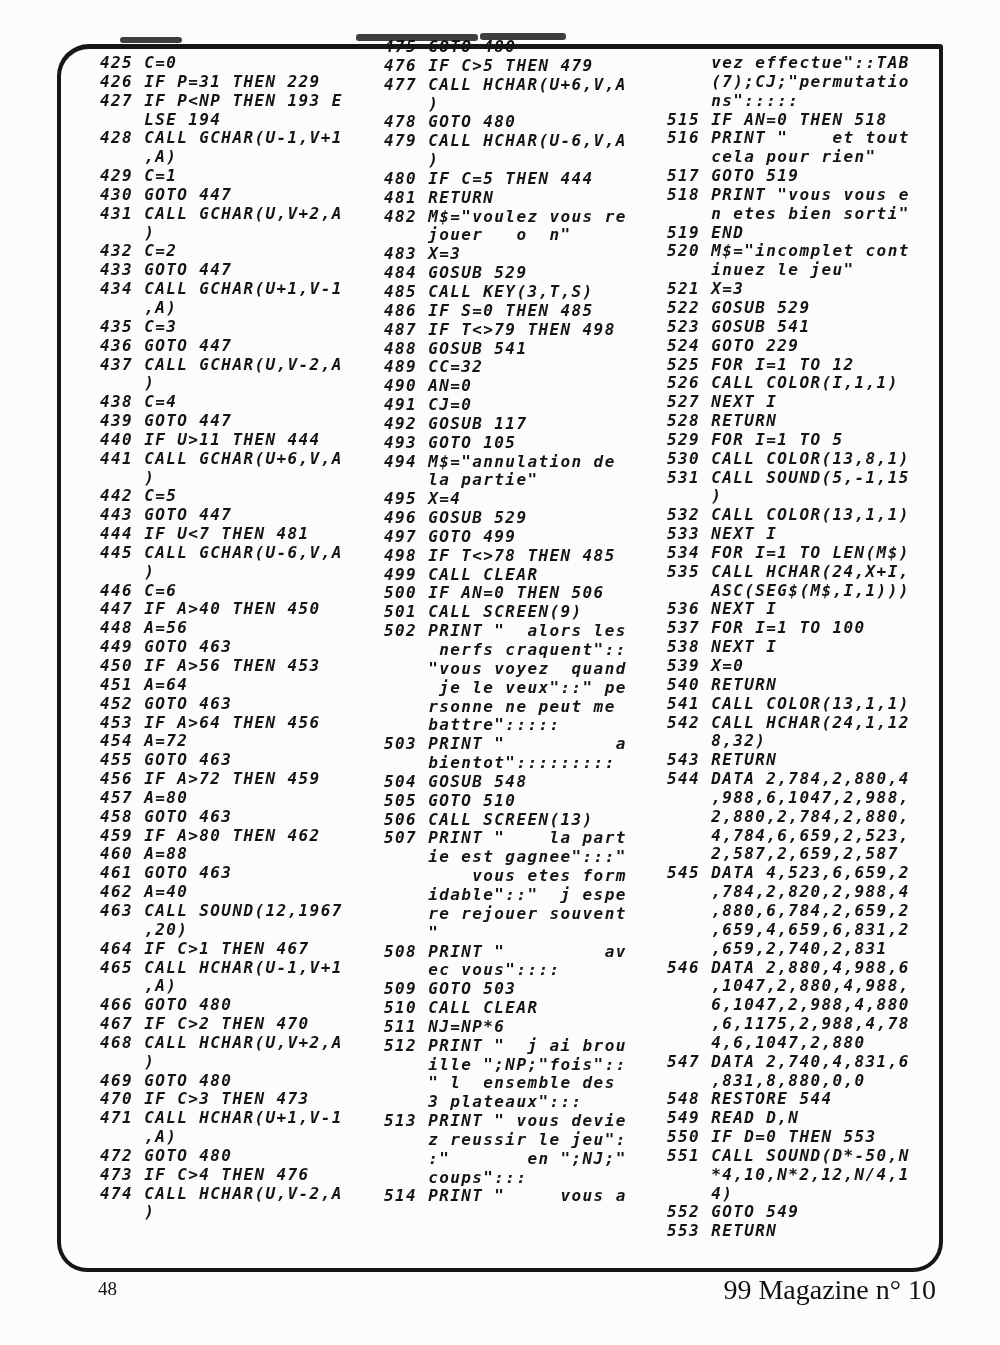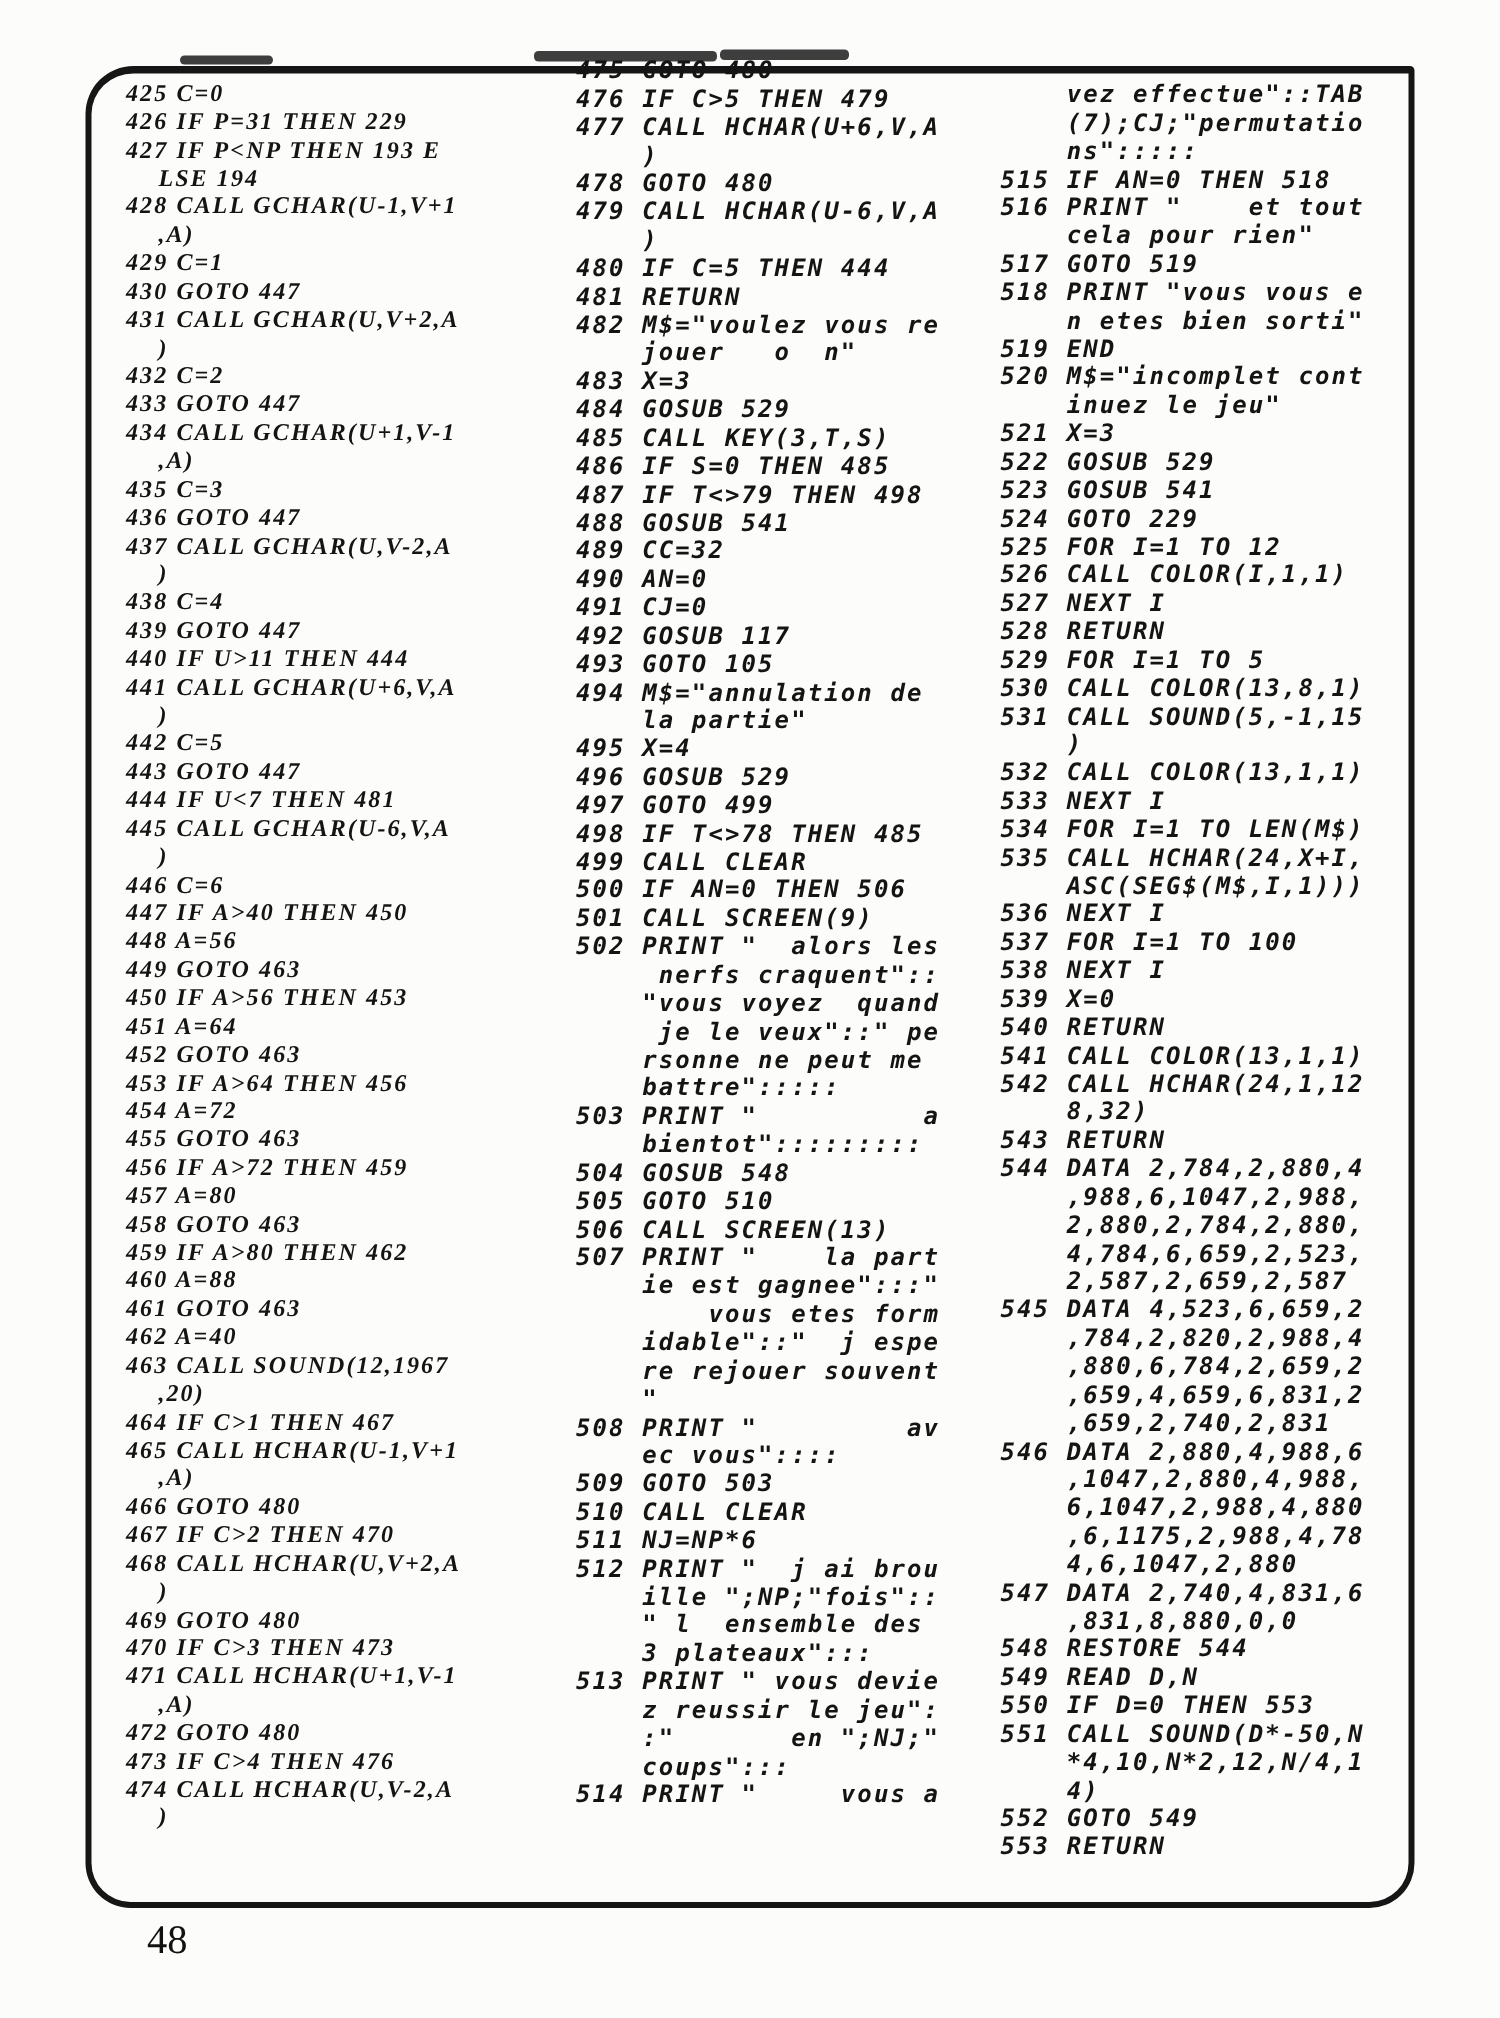--- a/index.html
+++ b/index.html
@@ -37,29 +37,29 @@
     margin: 0;
     font-family: "DejaVu Sans Mono", monospace;
     font-weight: bold;
     font-style: italic;
     font-size: 16px;
     line-height: 18.84px;
     letter-spacing: 1.4px;
     color: #141414;
     white-space: pre;
   }
-  #col-1 { left: 84px; top: 54px; font-family: Liberation Serif, serif; }
+  #col-1 { left: 100px; top: 54px; }
   #col-2 { left: 384px; top: 38px; }
   #col-3 { left: 667px; top: 54px; }
 
   .footer-pagenum {
     position: absolute;
     left: 98px; top: 1278px;
     font-family: "Liberation Serif", serif;
-    font-size: 27px;
+    font-size: 19px;
     color: #111;
   }
   .footer-magname {
     position: absolute;
     right: 64px; top: 1274px;
     font-family: "Liberation Serif", serif;
     font-size: 28px;
     color: #111;
   }
 </style>
@@ -256,14 +256,15 @@
 548 RESTORE 544
 549 READ D,N
 550 IF D=0 THEN 553
 551 CALL SOUND(D*-50,N
     *4,10,N*2,12,N/4,1
     4)
 552 GOTO 549
 553 RETURN</pre>
 
   <div class="footer-pagenum">48</div>
+  <div class="footer-magname">99 Magazine n° 10</div>
 
 </div>
 
 </body></html>

